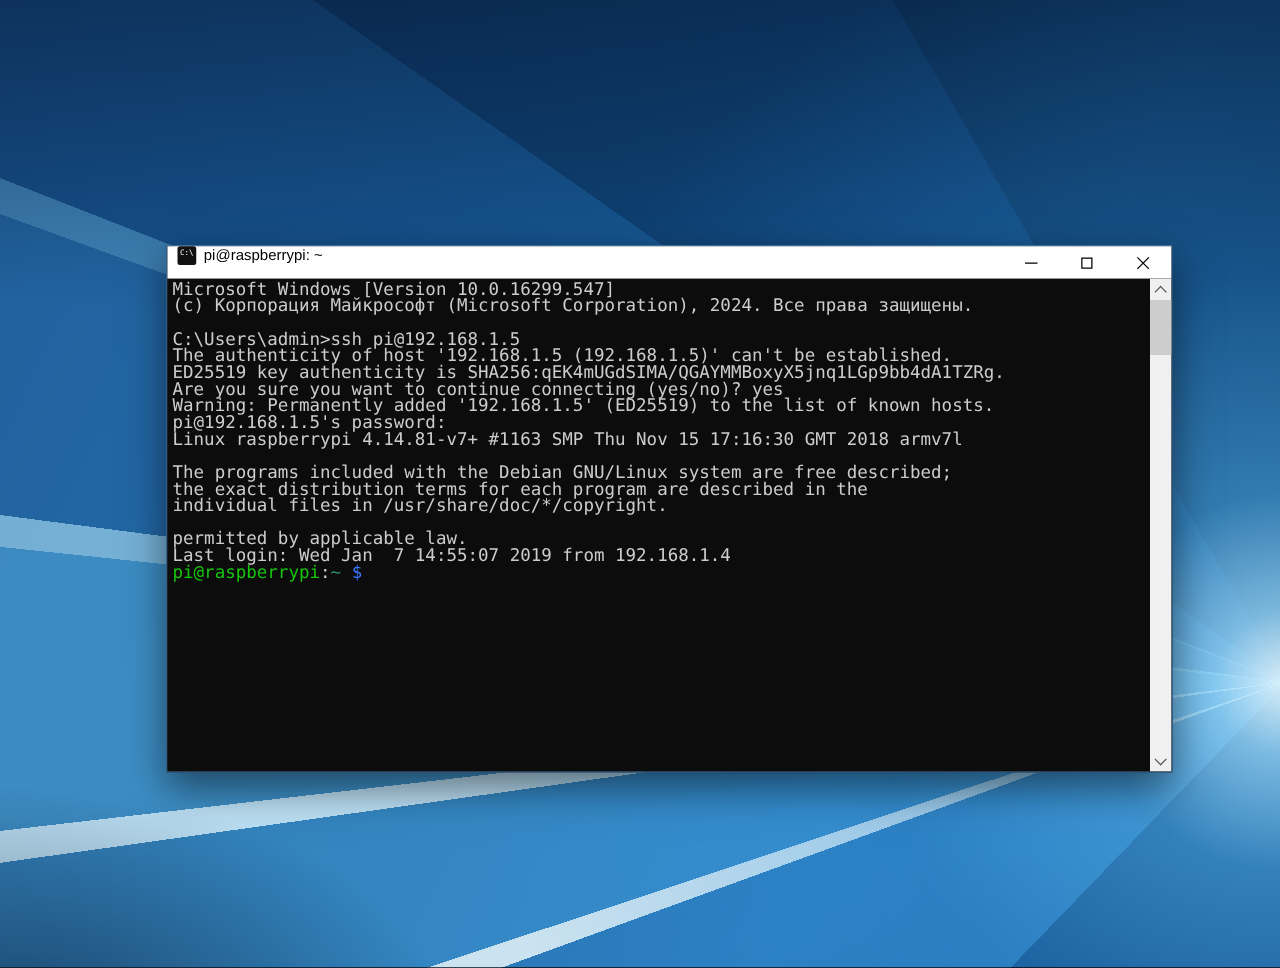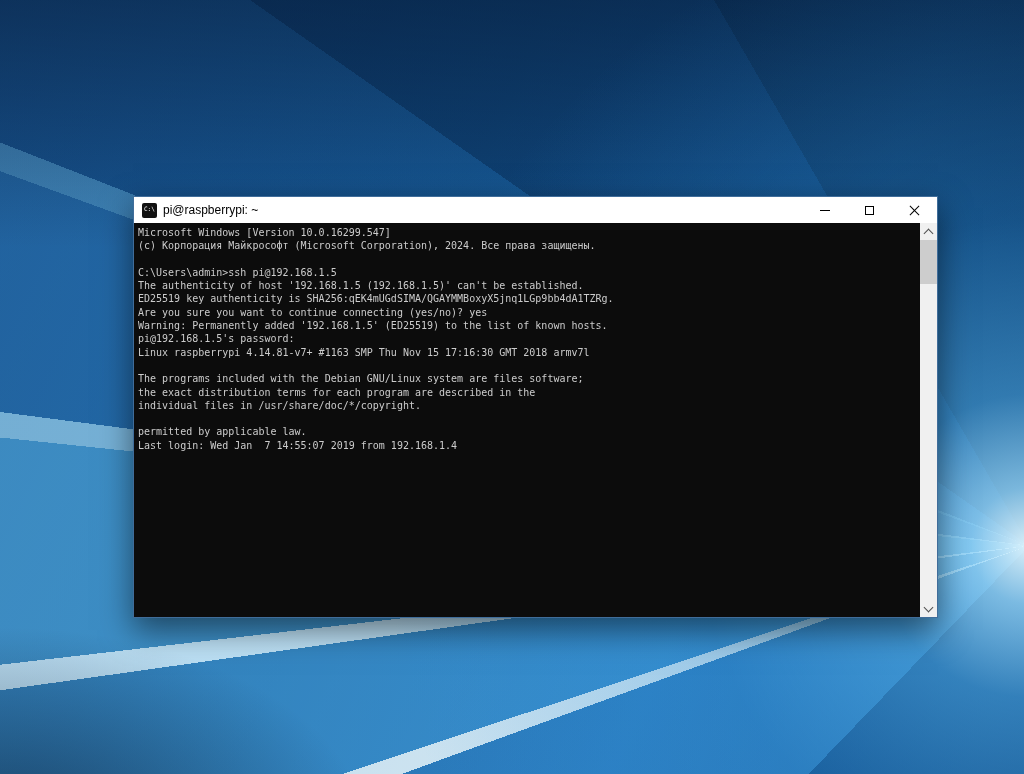--- a/index.html
+++ b/index.html
@@ -30,42 +30,42 @@
         rgba(6,30,60,.50) 330deg 360deg),
       linear-gradient(115deg,#0f3d70 0%,#115089 40%,#1763a8 70%,#0f4a85 100%);
   }
 
   
   .window{position:absolute;left:133px;top:196px;width:805px;height:422px;
           border:1px solid rgba(70,120,170,.9);
           box-shadow:0 12px 30px rgba(0,0,0,.5);
           box-sizing:border-box;background:#0c0c0c;}
   .titlebar{position:absolute;left:0;top:0;right:0;height:26px;background:#ffffff;
-            display:flex;align-items:center;padding-left:8px;box-sizing:border-box;}
+            display:flex;align-items:flex-start;padding-left:8px;box-sizing:border-box;}
   .cmd-icon{width:15px;height:15px;background:#111;border-radius:2px;margin-right:6px;
             display:flex;align-items:flex-start;justify-content:flex-start;flex:0 0 auto;}
   .cmd-icon-text{color:#fff;font-family:"DejaVu Sans Mono",monospace;font-size:6px;
                  line-height:8px;padding:2px 0 0 2px;}
   .title{font-size:12px;color:#000;white-space:nowrap;}
   .caption-buttons{margin-left:auto;display:flex;height:100%;}
   .cap-btn{width:45px;height:100%;display:flex;align-items:center;justify-content:center;}
   .glyph-min{width:10px;height:1px;background:#000;display:block;}
   .glyph-max{width:9px;height:9px;border:1px solid #000;display:block;box-sizing:border-box;}
   .glyph-close{position:relative;width:11px;height:11px;display:block;}
   .glyph-close::before,.glyph-close::after{content:"";position:absolute;left:-1px;top:5px;
       width:13px;height:1px;background:#000;}
   .glyph-close::before{transform:rotate(45deg);}
   .glyph-close::after{transform:rotate(-45deg);}
 
   
   .console{position:absolute;left:0;top:26px;right:0;bottom:0;background:#0c0c0c;}
   .term-text{position:absolute;left:0;top:0;right:17px;bottom:0;overflow:hidden;
              padding:3px 0 0 4px;
              font-family:"DejaVu Sans Mono","Liberation Mono",monospace;
-             font-size:10px;line-height:13.3px;color:#cccccc;}
+             font-size:14px;line-height:13.3px;color:#cccccc;}
   .trm-line{white-space:pre;}
 
   
   .scrollbar{position:absolute;right:0;top:0;bottom:0;width:17px;background:#f0f0f0;}
   .sb-arrow{position:absolute;left:0;width:17px;height:17px;}
   .sb-arrow.up{top:0;} .sb-arrow.down{bottom:0;}
   .chev{position:absolute;left:5px;width:6px;height:6px;border:0 solid #505050;display:block;}
   .chev.up{top:7px;border-top-width:1.4px;border-left-width:1.4px;transform:rotate(45deg);}
   .chev.down{top:4px;border-bottom-width:1.4px;border-right-width:1.4px;transform:rotate(45deg);}
   .sb-thumb{position:absolute;left:0;top:17px;width:17px;height:44px;background:#cdcdcd;}
@@ -101,26 +101,27 @@
           <div class="trm-line"><span>(c) Корпорация Майкрософт (Microsoft Corporation), 2024. Все права защищены.</span></div>
           <div class="trm-line">&nbsp;</div>
           <div class="trm-line"><span>C:\Users\admin&gt;ssh pi@192.168.1.5</span></div>
           <div class="trm-line"><span>The authenticity of host '192.168.1.5 (192.168.1.5)' can't be established.</span></div>
           <div class="trm-line"><span>ED25519 key authenticity is SHA256:qEK4mUGdSIMA/QGAYMMBoxyX5jnq1LGp9bb4dA1TZRg.</span></div>
           <div class="trm-line"><span>Are you sure you want to continue connecting (yes/no)? yes</span></div>
           <div class="trm-line"><span>Warning: Permanently added '192.168.1.5' (ED25519) to the list of known hosts.</span></div>
           <div class="trm-line"><span>pi@192.168.1.5's password:</span></div>
           <div class="trm-line"><span>Linux raspberrypi 4.14.81-v7+ #1163 SMP Thu Nov 15 17:16:30 GMT 2018 armv7l</span></div>
           <div class="trm-line">&nbsp;</div>
-          <div class="trm-line"><span>The programs included with the Debian GNU/Linux system are files software;</span></div>
+          <div class="trm-line"><span>The programs included with the Debian GNU/Linux system are free described;</span></div>
           <div class="trm-line"><span>the exact distribution terms for each program are described in the</span></div>
           <div class="trm-line"><span>individual files in /usr/share/doc/*/copyright.</span></div>
           <div class="trm-line">&nbsp;</div>
           <div class="trm-line"><span>permitted by applicable law.</span></div>
           <div class="trm-line"><span>Last login: Wed Jan  7 14:55:07 2019 from 192.168.1.4</span></div>
+          <div class="trm-line"><span style="color: rgb(22, 198, 12);">pi@raspberrypi</span><span style="color: rgb(204, 204, 204);">:</span><span style="color: rgb(46, 155, 110);">~</span><span style="color: rgb(59, 120, 255);"> $</span></div>
         </div>
 
       <div class="scrollbar">
         <div class="sb-arrow up">
           <i class="chev up"></i>
         </div>
         <div class="sb-thumb"></div>
         <div class="sb-arrow down">
           <i class="chev down"></i>
         </div>

